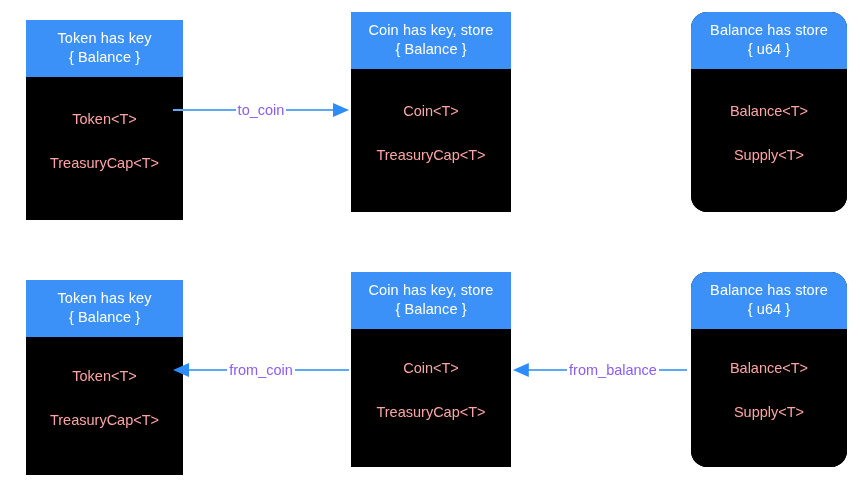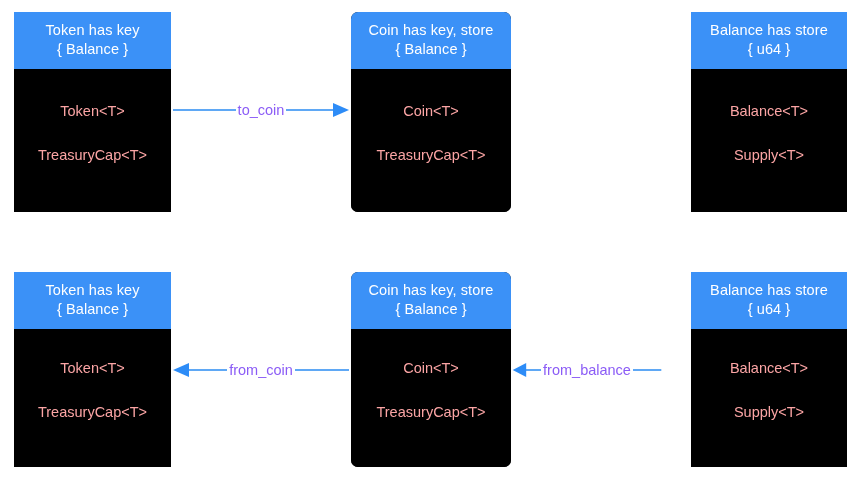--- a/index.html
+++ b/index.html
@@ -68,23 +68,23 @@
   }
 
   
   .row1 { top: 12px; height: 200px; }
   .row1 .node-header { height: 57px; }
 
   
   .row2 { top: 272px; height: 195px; }
   .row2 .node-header { height: 57px; }
 
-  .col1 { left: 14px;  width: 157px; }
-  .col2 { left: 351px; width: 160px; border-radius: 7px; }
-  .col3 { left: 691px; width: 156px; }
+  .col1 { left: 26px;  width: 157px; margin-top: 8px; }
+  .col2 { left: 351px; width: 160px; }
+  .col3 { left: 691px; width: 156px; border-radius: 16px; }
 
   
   .edge {
     position: absolute;
     height: 26px;
     display: flex;
     align-items: center;
   }
   .edge-svg {
     position: absolute;
@@ -102,21 +102,21 @@
     color: #8b5cf6;
     font-size: 14.5px;
     line-height: 18px;
     padding: 0 2px;
     white-space: nowrap;
   }
 
   .edge-a { left: 171px; width: 180px; top: 97px; }
   .edge-b { left: 511px; width: 180px; top: 97px; }
   .edge-c { left: 171px; width: 180px; top: 357px; }
-  .edge-d { left: 511px; width: 152px; top: 357px; }
+  .edge-d { left: 511px; width: 152px; top: 357px; padding-left: 26px; }
 </style>
 </head>
 <body>
 
 <div id="diagram">
 
   <div class="node row1 col1">
     <div class="node-header">
       <span class="hdr-line">Token has key</span>
       <span class="hdr-line">{ Balance }</span>

